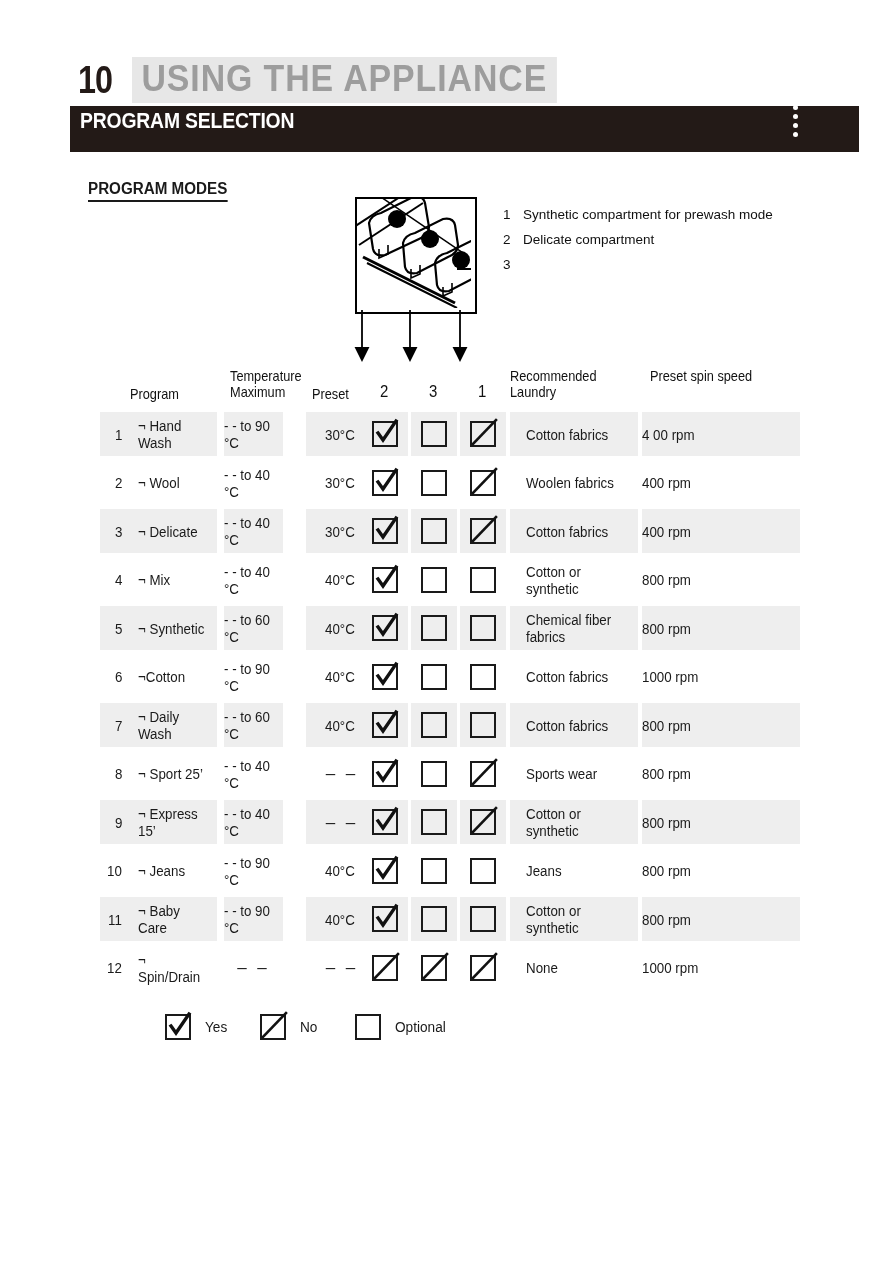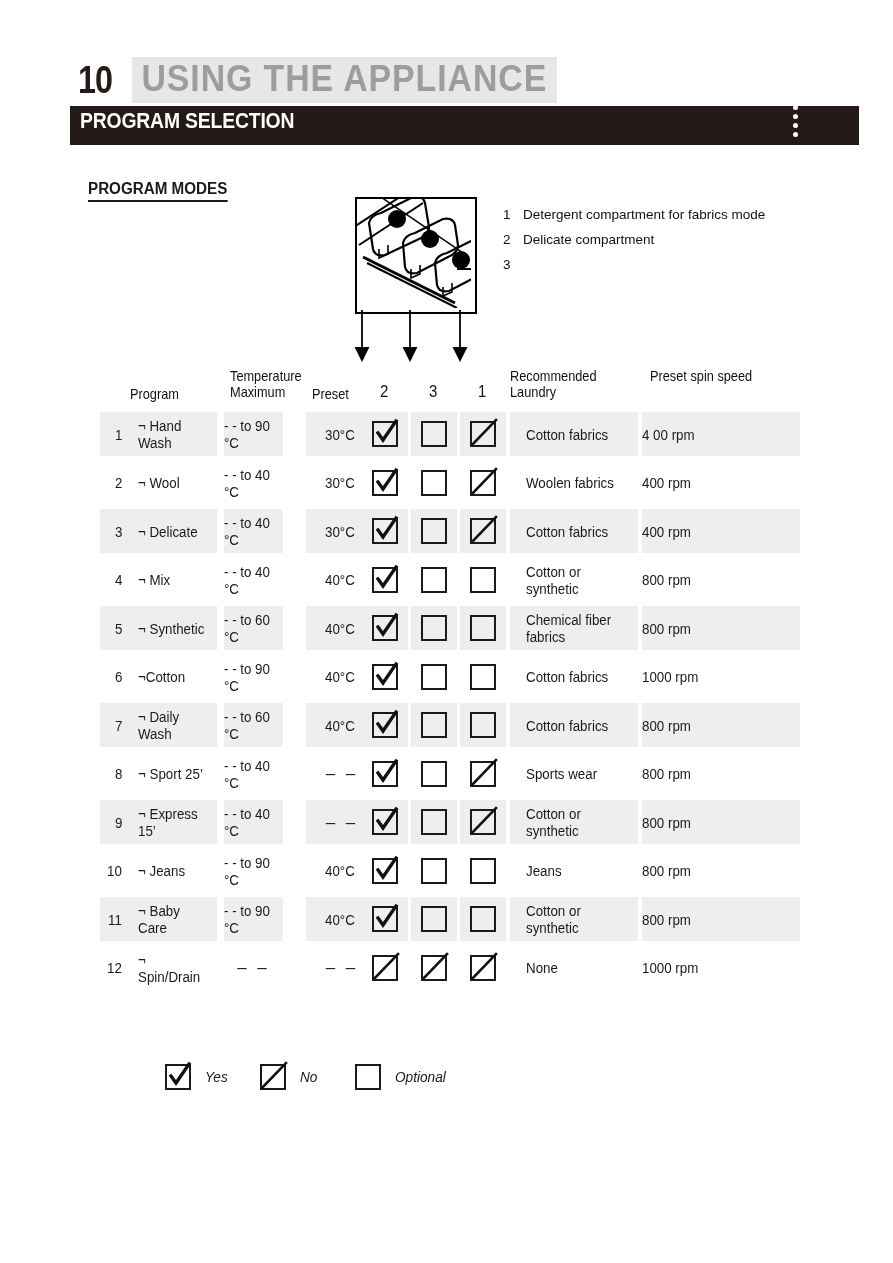--- a/index.html
+++ b/index.html
@@ -50,21 +50,21 @@
     background: #e7e7e7;
     padding: 2px 10px 4px 10px;
     letter-spacing: 1px;
     transform: scaleX(0.94);
     transform-origin: left center;
   }
   #section-bar {
     position: absolute;
     left: 70px; top: 106px;
     width: 789px;
-    height: 39px;
+    height: 46px;
     background: #231a17;
   }
   #section-title {
     position: absolute;
     left: 10px; top: 4px;
     font-family: "Liberation Sans", sans-serif;
     font-weight: bold;
     font-size: 22px;
     line-height: 22px;
     color: #ffffff;
@@ -197,24 +197,23 @@
   .dash {
     font-family: "Liberation Sans", sans-serif;
     font-size: 17px;
     letter-spacing: 3px;
     color: #1a1a1a;
   }
 
   
   #symbol-legend {
     position: absolute;
-    left: 165px; top: 1064px;
+    left: 165px; top: 1014px;
     width: 330px;
     height: 34px;
-    font-style: italic;
   }
   .sym-item {
     position: absolute;
     display: flex;
     align-items: center;
   }
   .sym-label {
     margin-left: 14px;
     font-family: "Liberation Sans", sans-serif;
     font-size: 15.5px;
@@ -277,21 +276,21 @@
       <polygon points="74,38 86,38 80,50"></polygon>
       <line x1="130" y1="0" x2="130" y2="40"></line>
       <polygon points="124,38 136,38 130,50"></polygon>
     </g>
   </svg>
 </div>
 
 <div id="compartment-legend">
   <div class="legend-line">
     <span class="legend-num">1</span>
-    <span class="legend-text">Detergent compartment for fabrics mode</span>
+    <span class="legend-text">Synthetic compartment for prewash mode</span>
   </div>
   <div class="legend-line">
     <span class="legend-num">2</span>
     <span class="legend-text">Delicate compartment</span>
   </div>
   <div class="legend-line">
     <span class="legend-num">3</span>
   </div>
 </div>
 

